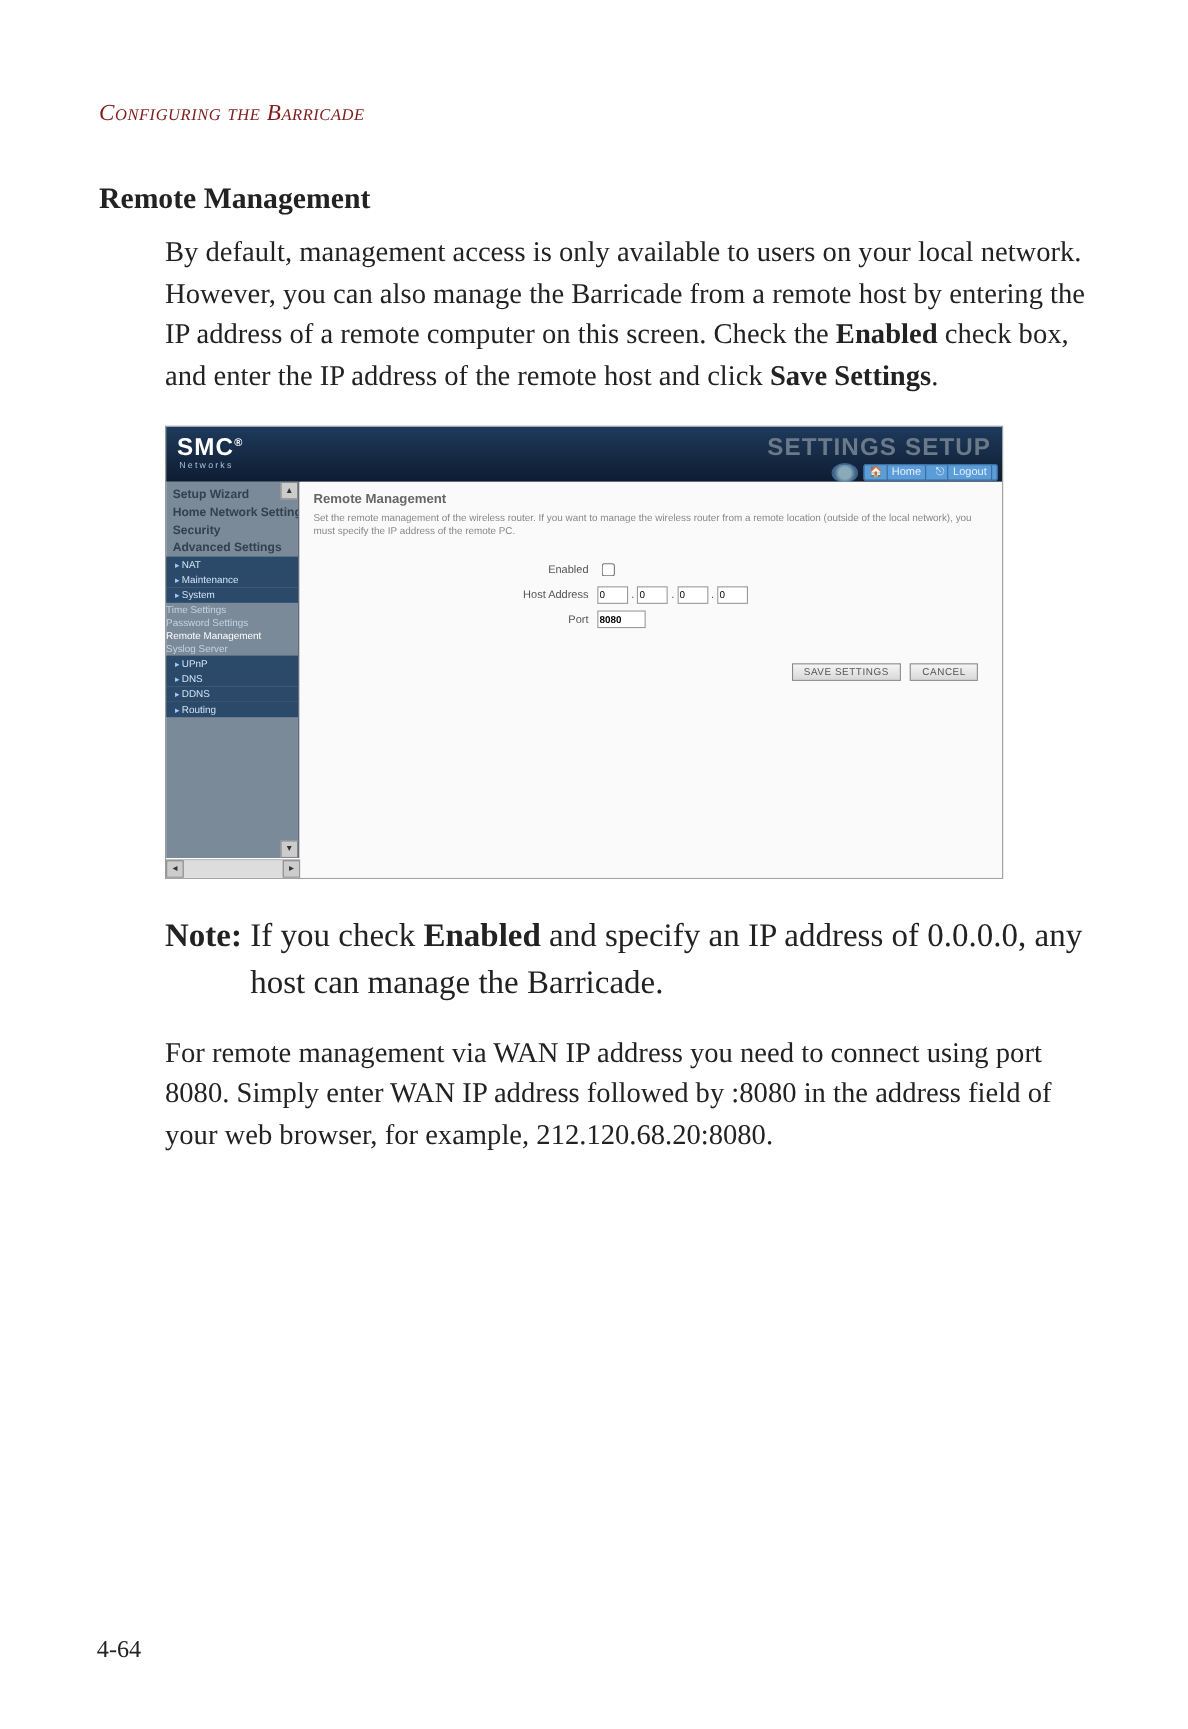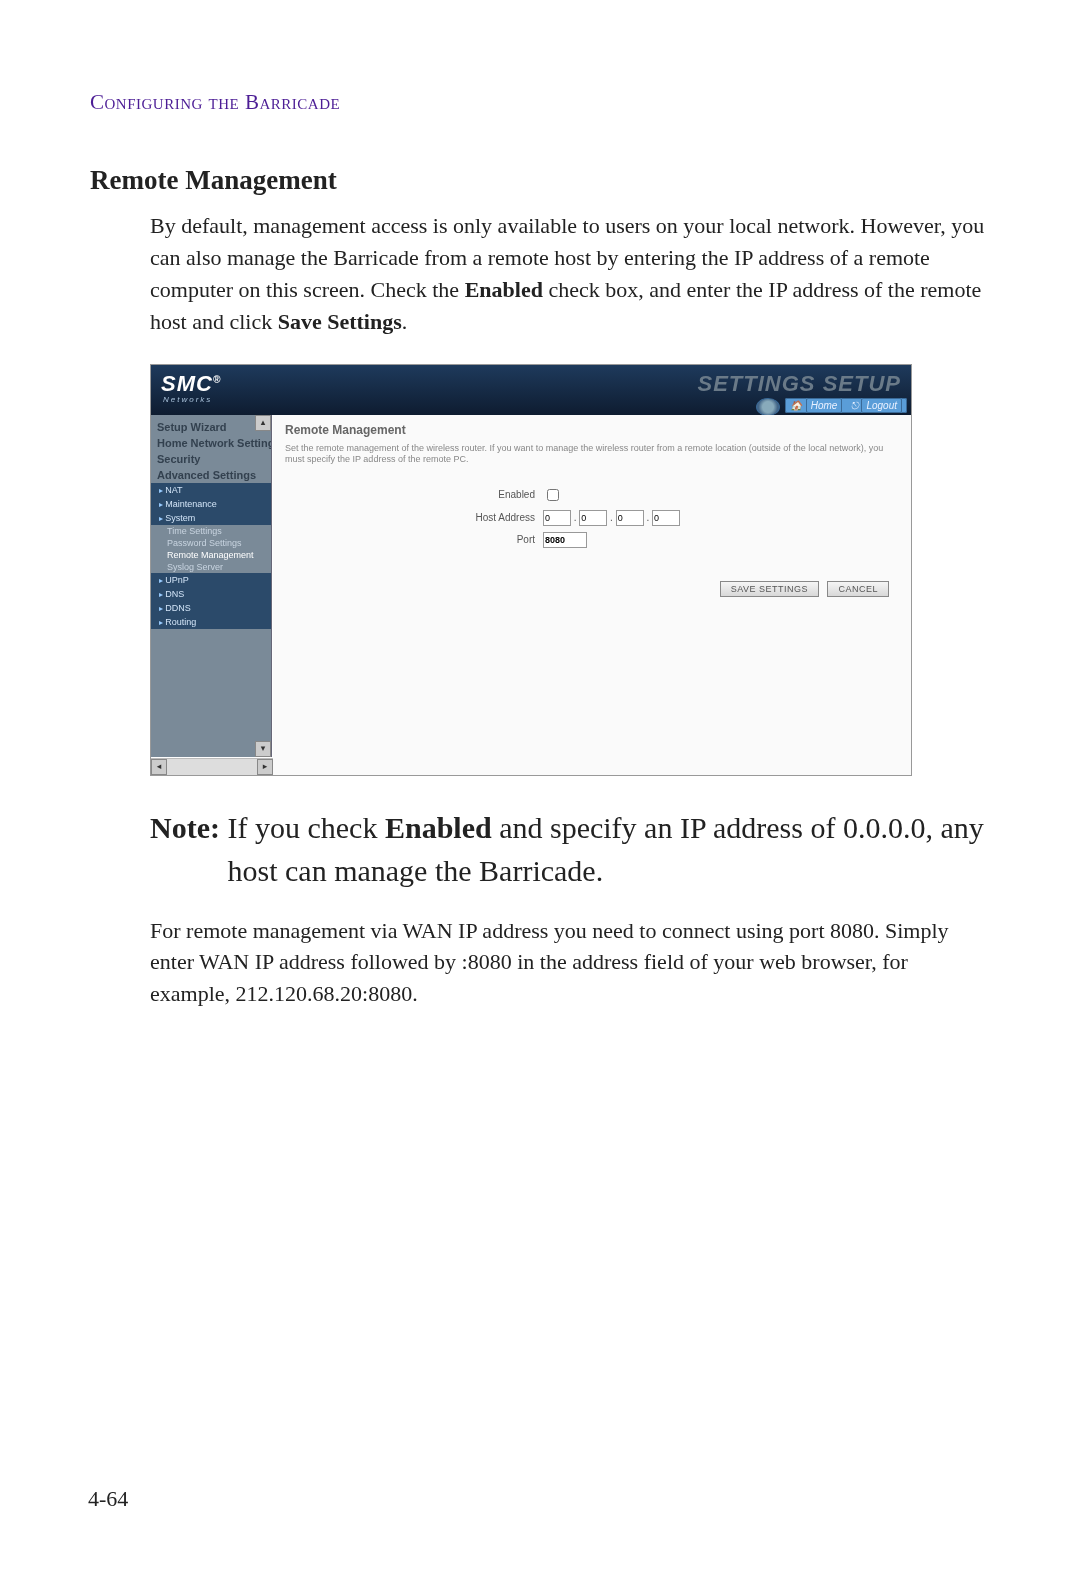--- a/index.html
+++ b/index.html
@@ -10,35 +10,36 @@
     color: #222;
     width: 1080px;
     height: 1572px;
     position: relative;
   }
   .page {
     padding: 90px 90px 0 90px;
   }
   .header-line {
     font-variant: small-caps;
-    color: #4c1d95;
+    font-style: italic;
+    color: #7f1d1d;
     font-size: 21px;
     margin-bottom: 50px;
     letter-spacing: 0.5px;
     font-family: Georgia, serif;
   }
   .section-title {
     font-weight: bold;
     font-size: 27px;
     margin-bottom: 14px;
     color: #222;
   }
   .body-text {
     margin-left: 60px;
-    font-size: 22px;
+    font-size: 26px;
     line-height: 1.45;
     color: #222;
     margin-bottom: 26px;
   }
   .body-text .b { font-weight: bold; }
 
   
   .shot {
     margin: 0 0 30px 60px;
     width: 760px;
@@ -47,21 +48,20 @@
     background: #fefefe;
     position: relative;
     overflow: hidden;
     font-family: Verdana, Arial, sans-serif;
   }
   .shot-header {
     height: 50px;
     background: linear-gradient(#1e3a5c, #0e1c30);
     position: relative;
     color: #fff;
-    font-style: italic;
   }
   .shot-logo {
     position: absolute;
     left: 10px; top: 6px;
     font-family: Arial, sans-serif;
     font-weight: bold;
     font-size: 22px;
     letter-spacing: 1px;
   }
   .shot-logo-sub {
@@ -134,21 +134,21 @@
     padding:2px 4px 2px 8px;
   }
   .sb-blue-row::before{
     content:"▸ ";
     color:#9cf;
     font-size:8px;
   }
   .sb-sub {
     color:#c8d4e0;
     font-size:9px;
-    padding:1px 0 1px 16px;
+    padding:1px 0 1px 0;
   }
   .sb-sub.sel { color:#fff; }
   .shot-hscroll {
     position:absolute;
     left:0;bottom:0;height:16px;width:122px;
     background:#ddd;
     border-top:1px solid #bbb;
     display:flex;justify-content:space-between;
   }
   .shot-hscroll div{

